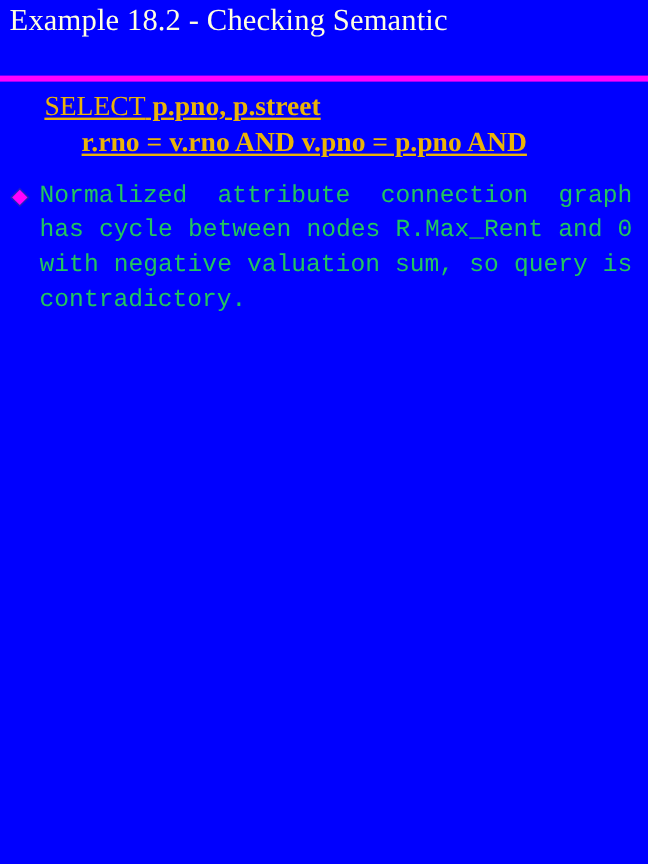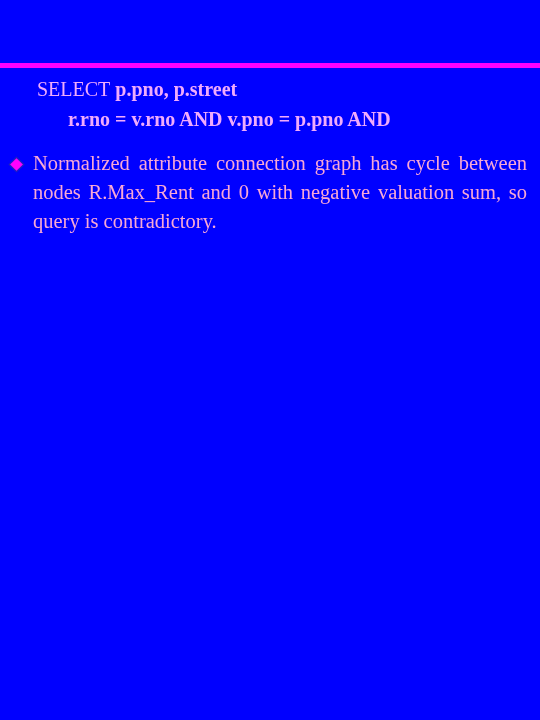--- a/index.html
+++ b/index.html
@@ -57,26 +57,27 @@
     left: 0;
     top: 74px;
     width: 540px;
   }
 
   .code-block {
     padding-left: 37px;
     padding-right: 4px;
   }
   .code-line {
-    color: #f0abfc;
+    color: #eab308;
     font-family: "Liberation Serif", "DejaVu Serif", serif;
-    font-size: 20px;
+    font-size: 23px;
     line-height: 30px;
     font-weight: bold;
     white-space: nowrap;
+    text-decoration: underline;
   }
   .code-line.indent {
     padding-left: 31px;
   }
   .kw {
     font-weight: normal;
   }
 
   
   .bullet-item {
@@ -96,38 +97,39 @@
   .bullet-marker .diamond {
     display: block;
     width: 9px;
     height: 9px;
     margin: 2px;
     background: #ff00ff;
     transform: rotate(45deg);
     box-shadow: 0 0 0 1.2px #2020c0;
   }
   .bullet-text {
-    color: #f9a8d4;
-    font-family: Liberation Serif, serif;
+    color: #22c55e;
+    font-family: Liberation Mono, monospace;
     font-size: 20.5px;
     line-height: 29px;
     font-weight: normal;
     text-align: justify;
     text-justify: inter-word;
   }
   .bullet-text .lastline {
     text-align: left;
   }
 </style>
 </head>
 <body>
 
 <div class="slide">
 
   <div class="title-block">
+    <div class="title-line">Example 18.2 - Checking Semantic</div>
   </div>
 
   <div class="title-rule"></div>
 
   <div class="body-block">
 
     <div class="code-block">
 
       <div class="code-line"><span class="kw">SELECT</span><span> p.pno, p.street</span></div>
 

